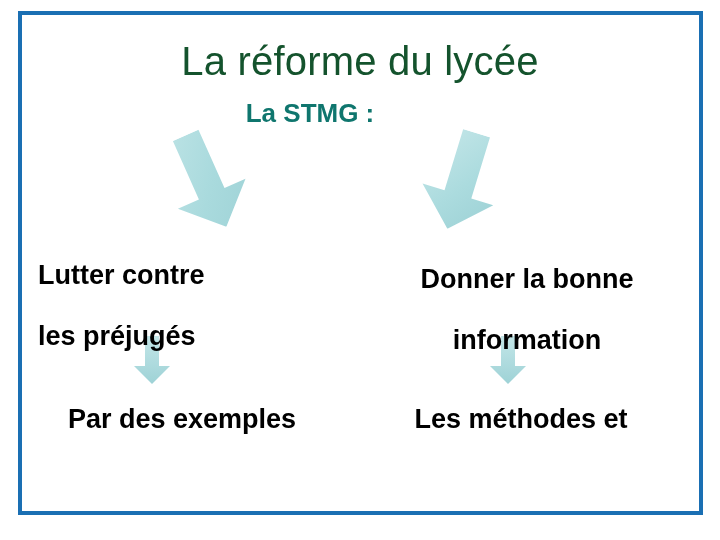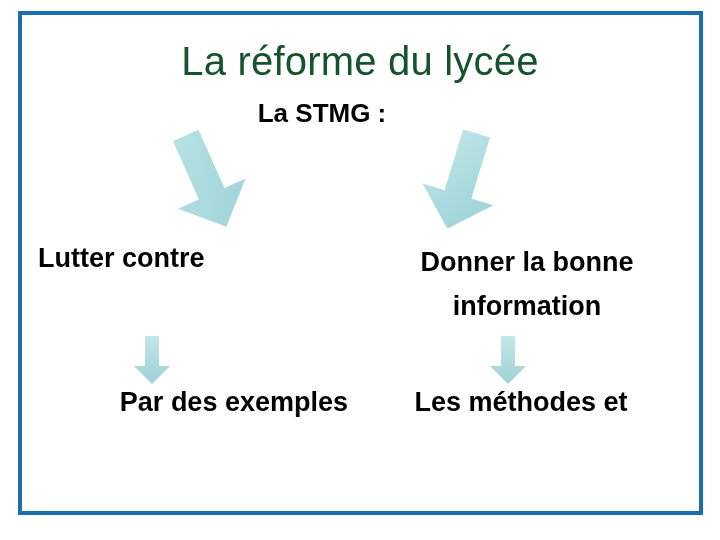--- a/index.html
+++ b/index.html
@@ -45,25 +45,25 @@
     font-weight: 400;
     font-size: 40px;
     line-height: 46px;
     letter-spacing: 0.2px;
     white-space: nowrap;
   }
 
   
   #subtitle {
     position: absolute;
-    left: 12px;
+    left: 0;
     top: 97px;
     width: 620px;
     text-align: center;
-    color: #000000;
+    color: #0f766e;
     font-weight: bold;
     font-size: 26px;
     line-height: 32px;
     white-space: nowrap;
   }
 
   
   .big-arrow {
     position: absolute;
     width: 80px;
@@ -100,39 +100,40 @@
     position: absolute;
     color: #000000;
     font-weight: bold;
     font-size: 27px;
     line-height: 44px;
     font-family: "Liberation Sans", sans-serif;
   }
   .body-text .line {
     display: block;
     white-space: nowrap;
+    margin-top: 17px;
   }
 
   #text-left-top {
     left: 38px;
     top: 236px;
     width: 300px;
     text-align: left;
   }
   #text-right-top {
     left: 362px;
     top: 240px;
     width: 330px;
     text-align: center;
   }
   #text-left-bottom {
-    left: 38px;
+    left: 27px;
     top: 380px;
     width: 310px;
-    text-align: right;
+    text-align: center;
   }
   #text-right-bottom {
     left: 351px;
     top: 380px;
     width: 340px;
     text-align: center;
   }
 </style>
 </head>
 <body>
@@ -190,20 +191,21 @@
           <stop offset="0%" stop-color="#c3e6e8"></stop>
           <stop offset="100%" stop-color="#9ed2d6"></stop>
         </linearGradient>
       </defs>
       <polygon points="12,0 26,0 26,30 37,30 19,48 1,30 12,30" fill="url(#gradSmR)"></polygon>
     </svg>
   </div>
 
   <div class="body-text" id="text-left-top">
     <span class="line">Lutter contre</span>
+    <span class="line">les préjugés</span>
   </div>
 
   <div class="body-text" id="text-right-top">
     <span class="line">Donner la bonne</span>
     <span class="line">information</span>
   </div>
 
   <div class="body-text" id="text-left-bottom">
     <span class="line">Par des exemples</span>
   </div>

